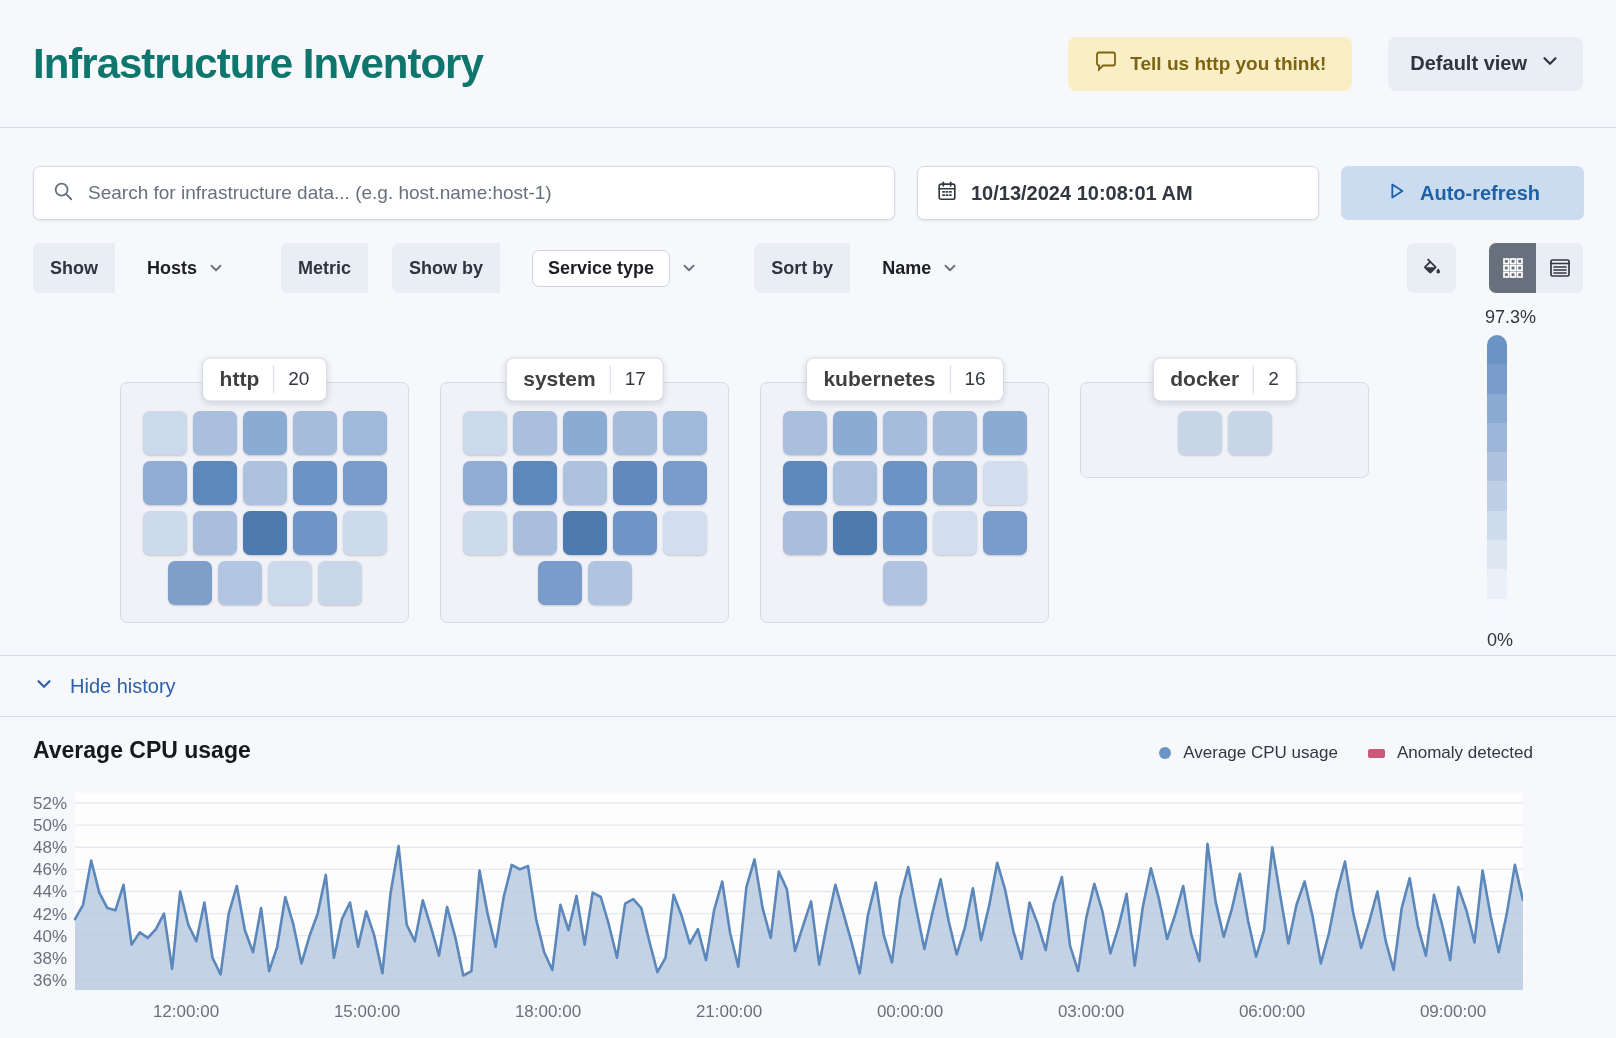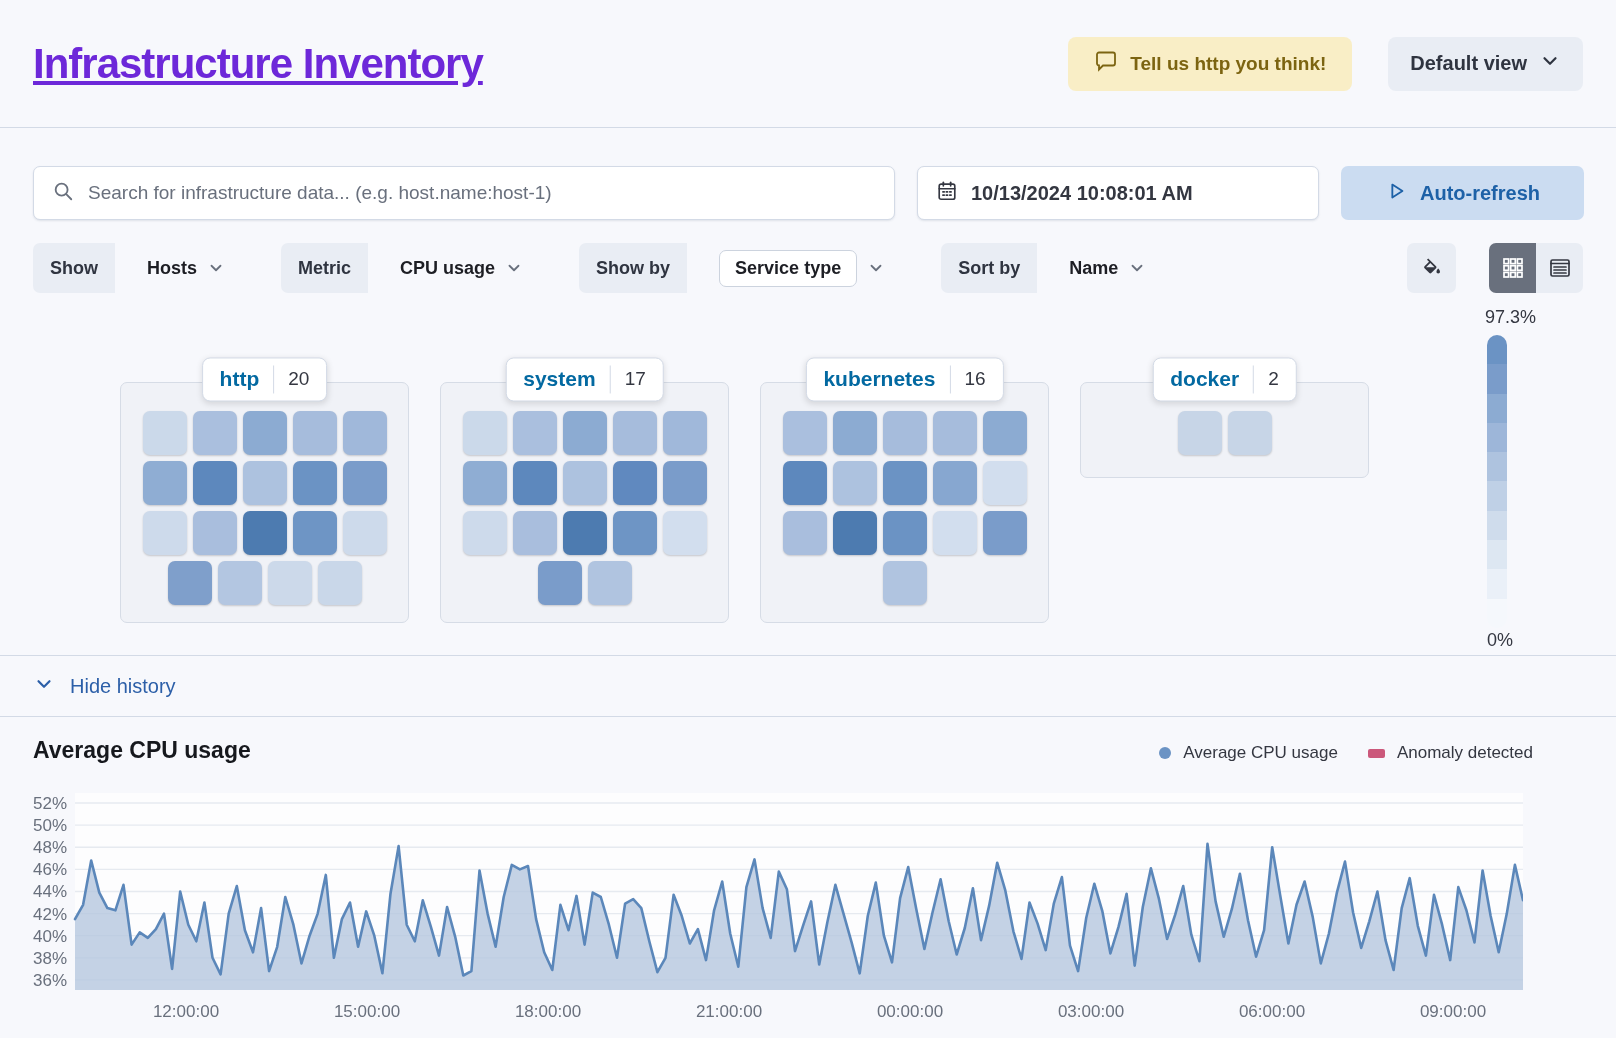--- a/index.html
+++ b/index.html
@@ -11,21 +11,21 @@
     color: #1d1e24;
     overflow: hidden;
   }
   
   .header {
     height: 128px;
     border-bottom: 1px solid #d3dae6;
     display: flex; align-items: center; justify-content: space-between;
     padding: 0 33px;
   }
-  .page-title { font-size: 42px; font-weight: 800; letter-spacing: -1px; color: #6d28d9; text-decoration: underline; }
+  .page-title { font-size: 42px; font-weight: 800; letter-spacing: -1px; color: #0f766e; }
   .hdr-right { display: flex; gap: 36px; align-items: center; }
   .btn { border: none; cursor: pointer; border-radius: 8px; font-family: inherit; }
   .feedback-btn {
     height: 54px; padding: 0 26px; background: #f9eec6; color: #7c6411;
     font-size: 19px; font-weight: 700; display: flex; align-items: center; gap: 12px;
   }
   .viewsel-btn {
     height: 54px; padding: 0 22px; background: #e9edf4; color: #2f3440;
     font-size: 20px; font-weight: 700; display: flex; align-items: center; gap: 12px;
   }
@@ -87,21 +87,21 @@
     padding-top: 28px;
   }
   .waffle-card.compact { height: 96px; }
   .waffle-badge {
     position: absolute; top: 0; left: 50%; transform: translate(-50%, -58%);
     background: #fff; border: 1px solid #d3dae6; border-radius: 8px;
     box-shadow: 0 2px 6px rgba(0,0,0,.12);
     display: flex; align-items: center; padding: 0 17px; height: 44px; gap: 14px;
     cursor: pointer; white-space: nowrap;
   }
-  .wb-name { color: #0369a1; font-size: 21px; font-weight: 700; }
+  .wb-name { color: #404040; font-size: 21px; font-weight: 700; }
   .wb-div { width: 1px; height: 28px; background: #d3dae6; }
   .wb-count { color: #343741; font-size: 19px; }
   .waffle-rows { display: flex; flex-direction: column; gap: 6px; align-items: center; }
   .wrow { display: flex; gap: 6px; justify-content: center; }
   .sq {
     width: 44px; height: 44px; border-radius: 7px; cursor: pointer;
     box-shadow: 0 1px 2px rgba(0,0,0,.18);
   }
   .scale-max { position: absolute; right: 80px; top: 14px; font-size: 18px; color: #343741; }
   .scale-bar {
@@ -192,26 +192,20 @@
     <span class="flabel">Show</span>
     <span class="fvalue">
       <span>Hosts</span>
       <svg width="18" height="18" viewBox="0 0 24 24" fill="none" stroke="#69707d" stroke-width="2.4" stroke-linecap="round" stroke-linejoin="round">
           <polyline points="6 9 12 15 18 9"></polyline>
         </svg>
     </span>
   </div>
   <div class="fgroup">
     <span class="flabel">Metric</span>
-    <span class="fvalue">
-      <span>CPU usage</span>
-      <svg width="18" height="18" viewBox="0 0 24 24" fill="none" stroke="#69707d" stroke-width="2.4" stroke-linecap="round" stroke-linejoin="round">
-          <polyline points="6 9 12 15 18 9"></polyline>
-        </svg>
-    </span>
   </div>
   <div class="fgroup">
     <span class="flabel">Show by</span>
     <span class="fvalue">
       <span class="chip">Service type</span>
       <svg width="18" height="18" viewBox="0 0 24 24" fill="none" stroke="#69707d" stroke-width="2.4" stroke-linecap="round" stroke-linejoin="round">
           <polyline points="6 9 12 15 18 9"></polyline>
         </svg>
     </span>
   </div>

